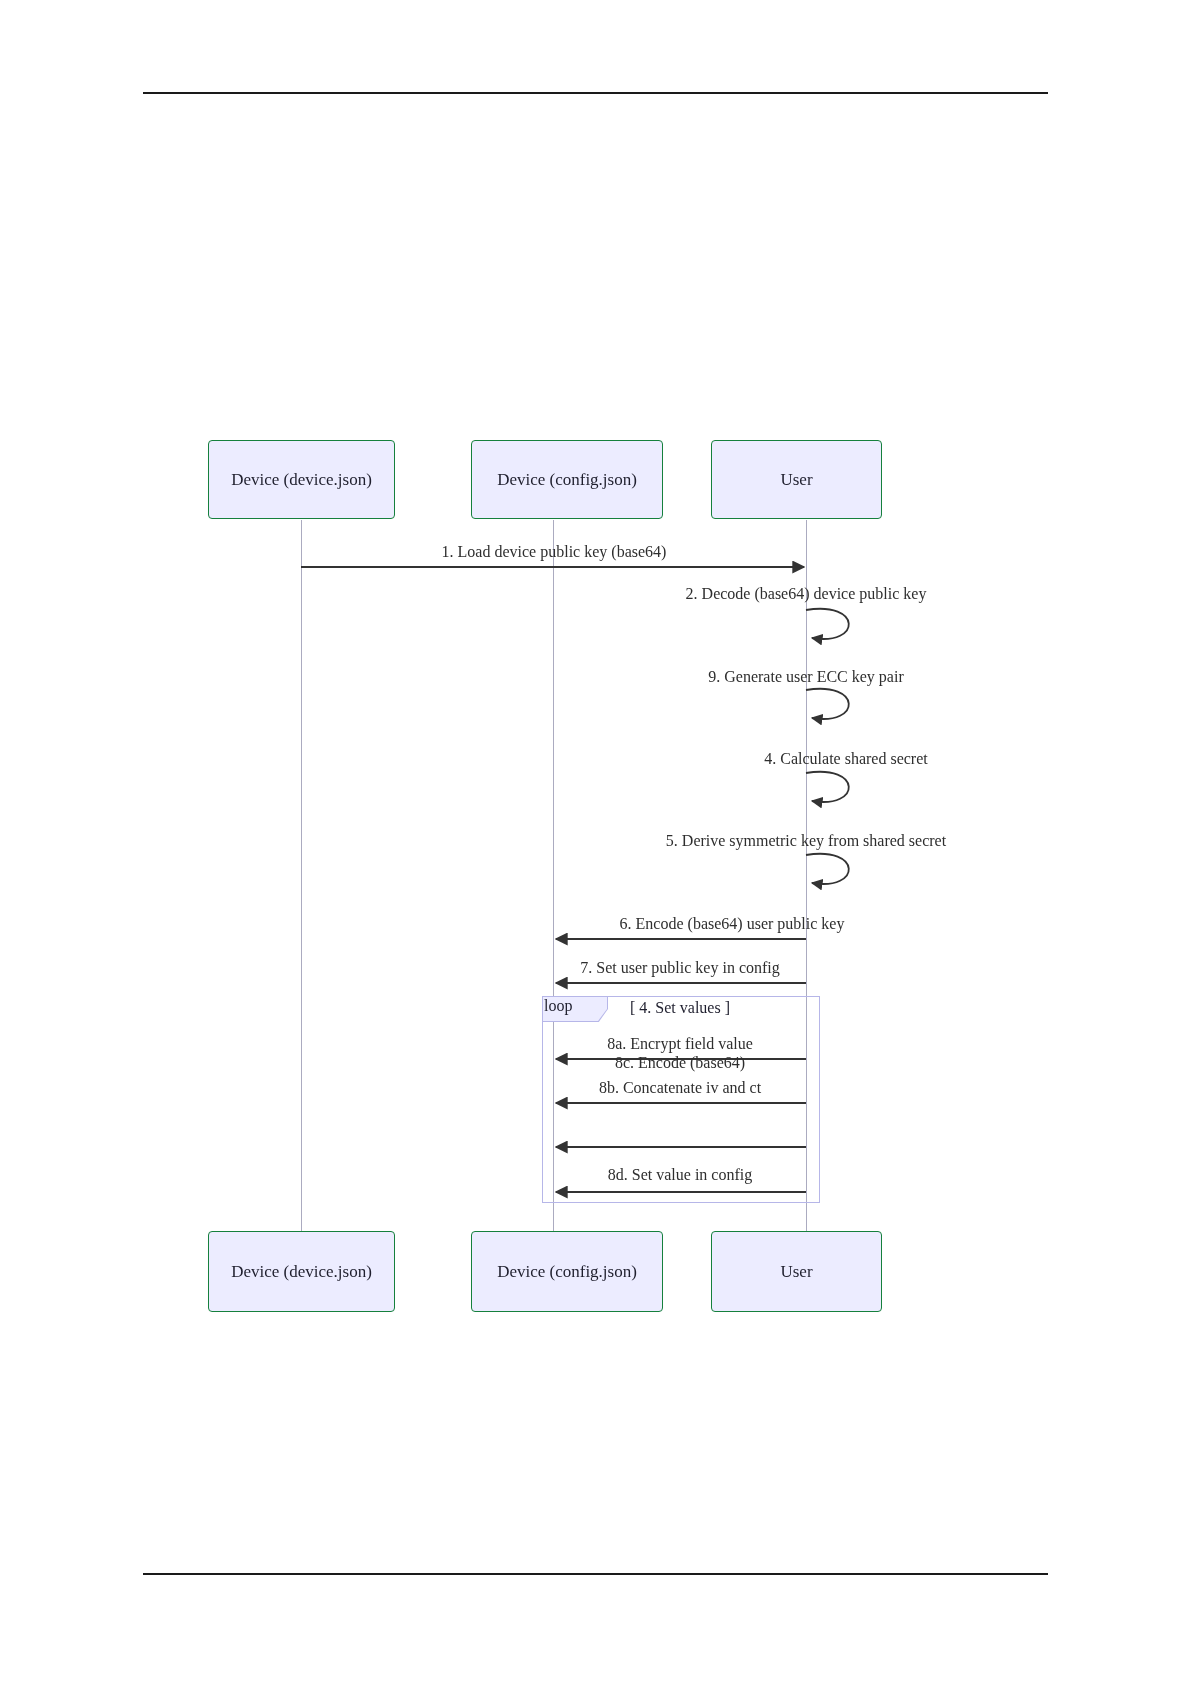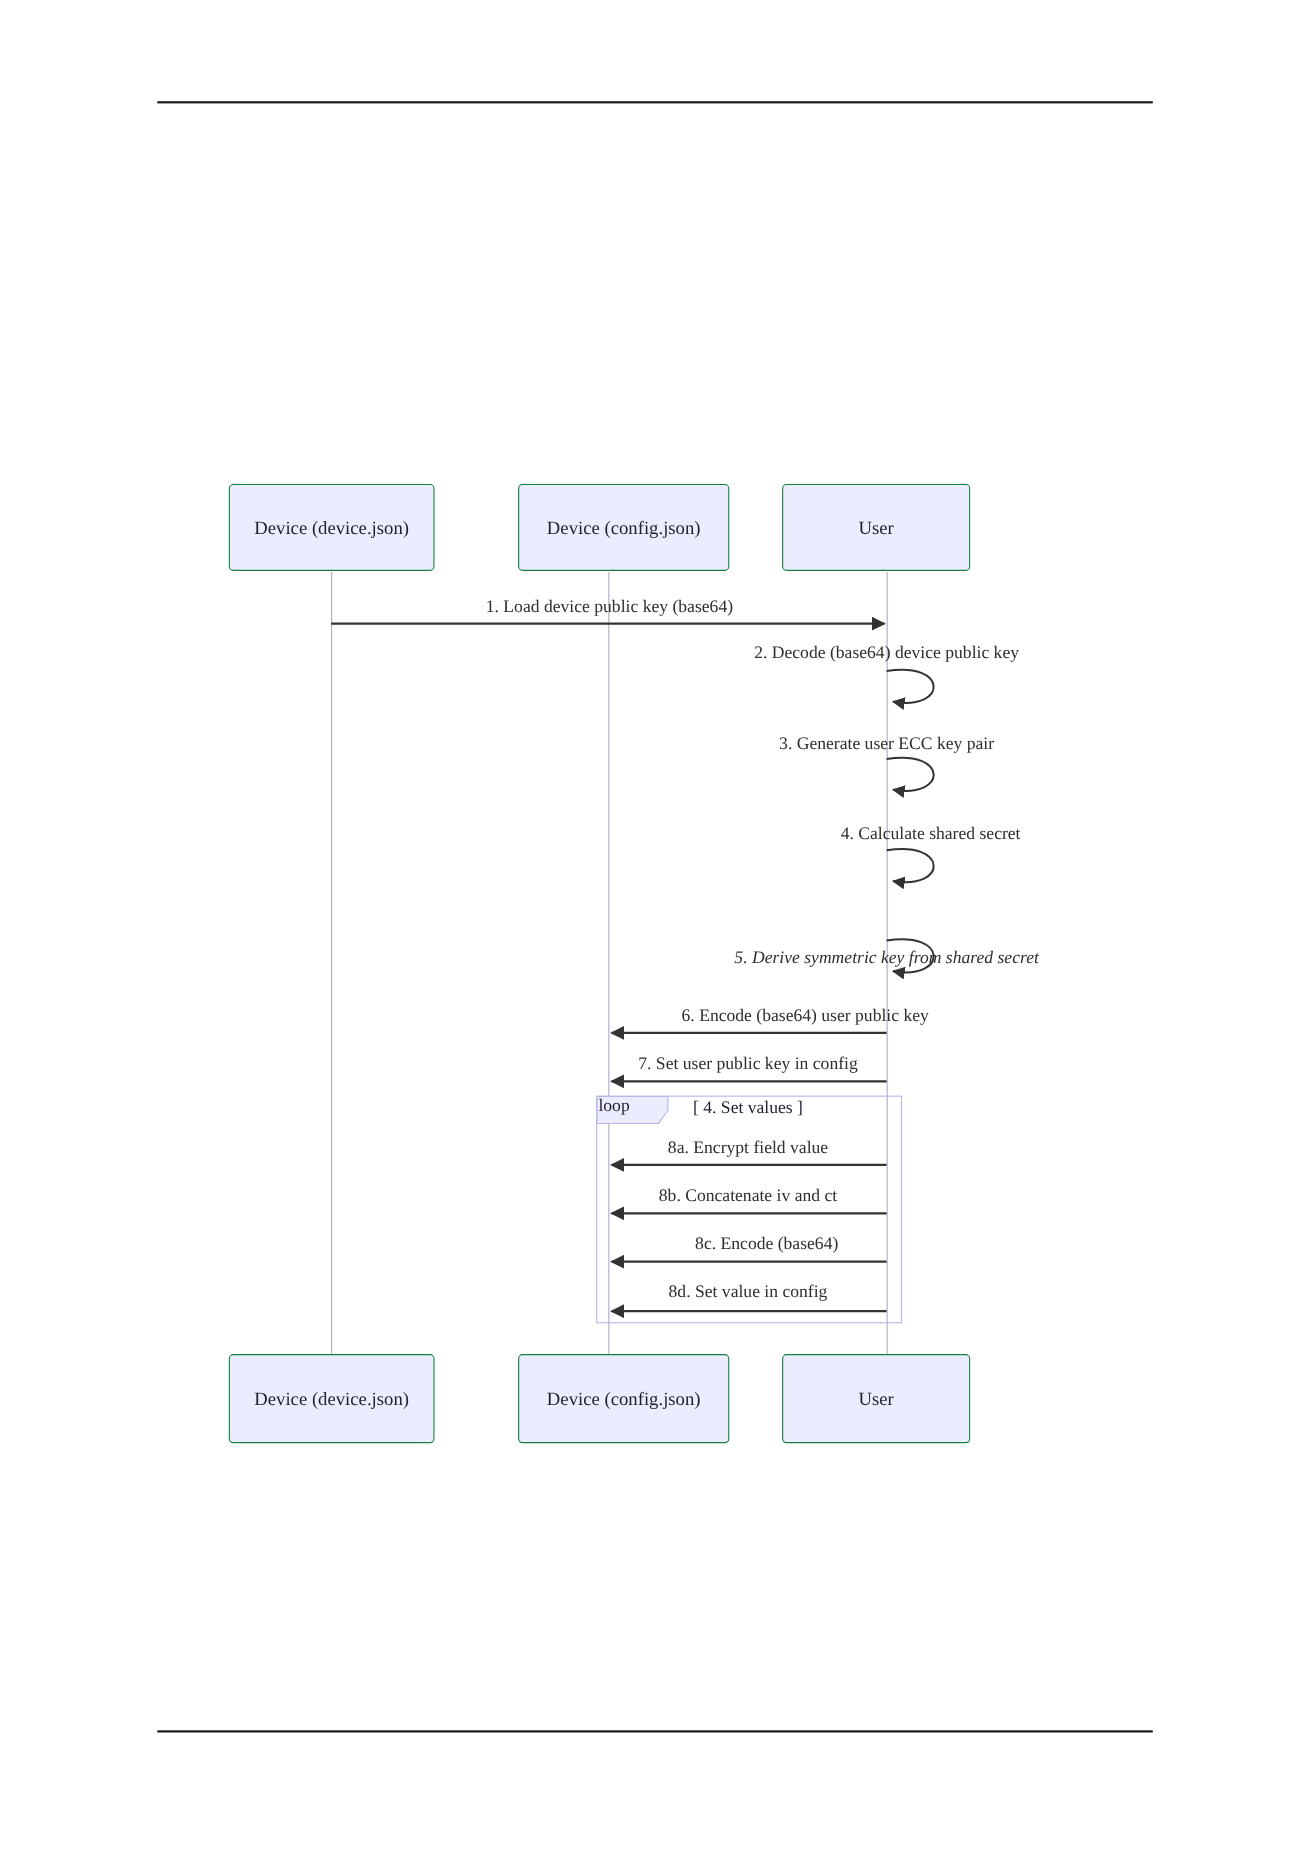--- a/index.html
+++ b/index.html
@@ -30,26 +30,26 @@
   .arrows{position:absolute;left:0;top:0;width:1191px;height:1684px;pointer-events:none;}
 
   .msg{
     position:absolute;font-size:16px;color:#2e2e2e;white-space:nowrap;
     transform:translateX(-50%);line-height:22px;
   }
   .m1{left:554px;top:541px;}
   .m2{left:806px;top:583px;}
   .m3{left:806px;top:666px;}
   .m4{left:846px;top:748px;}
-  .m5{left:806px;top:860px;font-style:italic;}
+  .m5{left:806px;top:830px;}
   .m6{left:720px;top:913px;margin-left:12px;}
   .m7{left:680px;top:957px;}
   .m8a{left:680px;top:1033px;}
   .m8b{left:680px;top:1077px;}
-  .m8c{left:680px;top:1120px;margin-left:17px;}
+  .m8c{left:680px;top:1052px;}
   .m8d{left:680px;top:1164px;}
 
   .loop-box{
     position:absolute;left:542px;top:996px;width:278px;height:207px;
     border:1px solid #b6b6e8;box-sizing:border-box;background:transparent;
   }
   .loop-tab{position:absolute;left:542px;top:996px;width:66px;height:26px;}
   .loop-tab .tab-bg{position:absolute;inset:0;background:#b6b6e8;
     clip-path:polygon(0 0,100% 0,100% 50%,86% 100%,0 100%);}
   .loop-tab .tab-fill{position:absolute;inset:1px;background:#ECECFF;
@@ -98,21 +98,21 @@
     <div class="loop-box"></div>
     <div class="loop-tab">
       <div class="tab-bg"></div>
       <div class="tab-fill"></div>
       <div class="tab-text">loop</div>
     </div>
     <div class="loop-title">[ 4. Set values ]</div>
 
     <div class="msg m1">1. Load device public key (base64)</div>
     <div class="msg m2">2. Decode (base64) device public key</div>
-    <div class="msg m3">3. Generate user ECC key pair</div>
+    <div class="msg m3">9. Generate user ECC key pair</div>
     <div class="msg m4">4. Calculate shared secret</div>
     <div class="msg m5">5. Derive symmetric key from shared secret</div>
     <div class="msg m6">6. Encode (base64) user public key</div>
     <div class="msg m7">7. Set user public key in config</div>
     <div class="msg m8a">8a. Encrypt field value</div>
     <div class="msg m8b">8b. Concatenate iv and ct</div>
     <div class="msg m8c">8c. Encode (base64)</div>
     <div class="msg m8d">8d. Set value in config</div>
 
     <div class="actor top a1">Device (device.json)</div>

